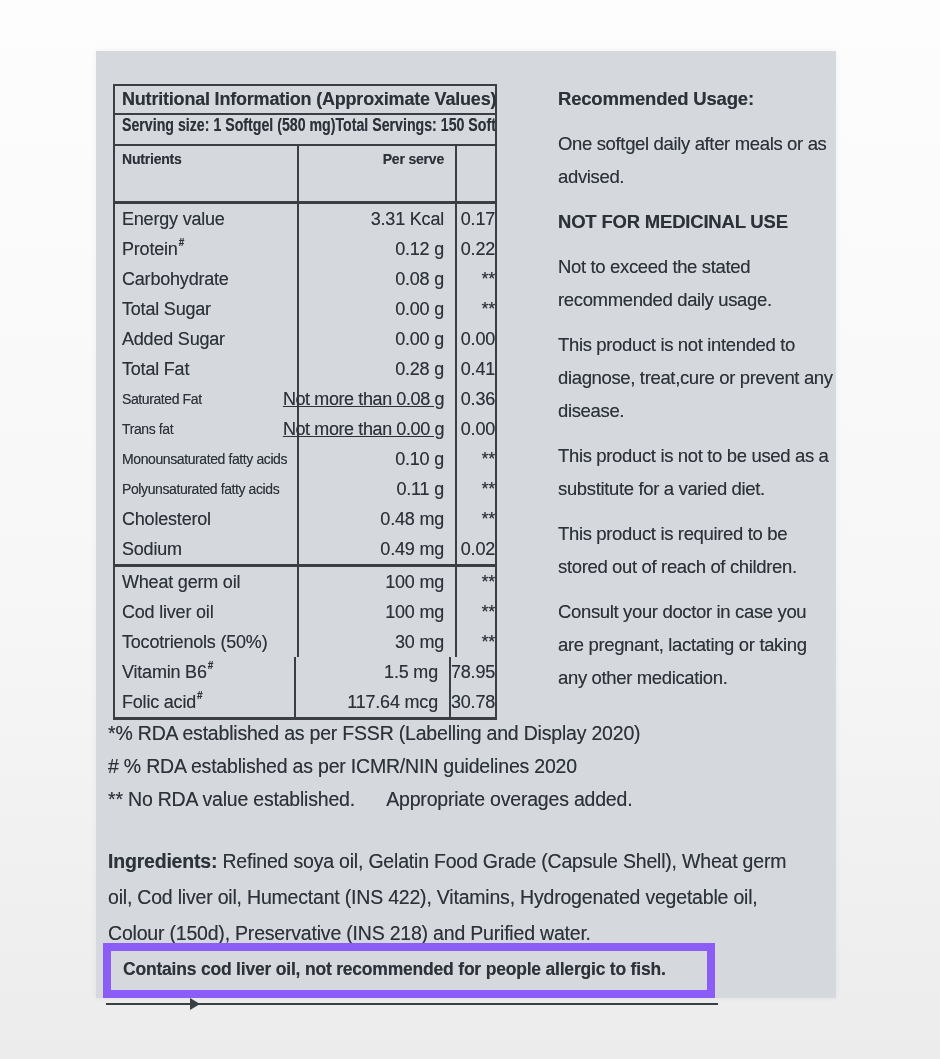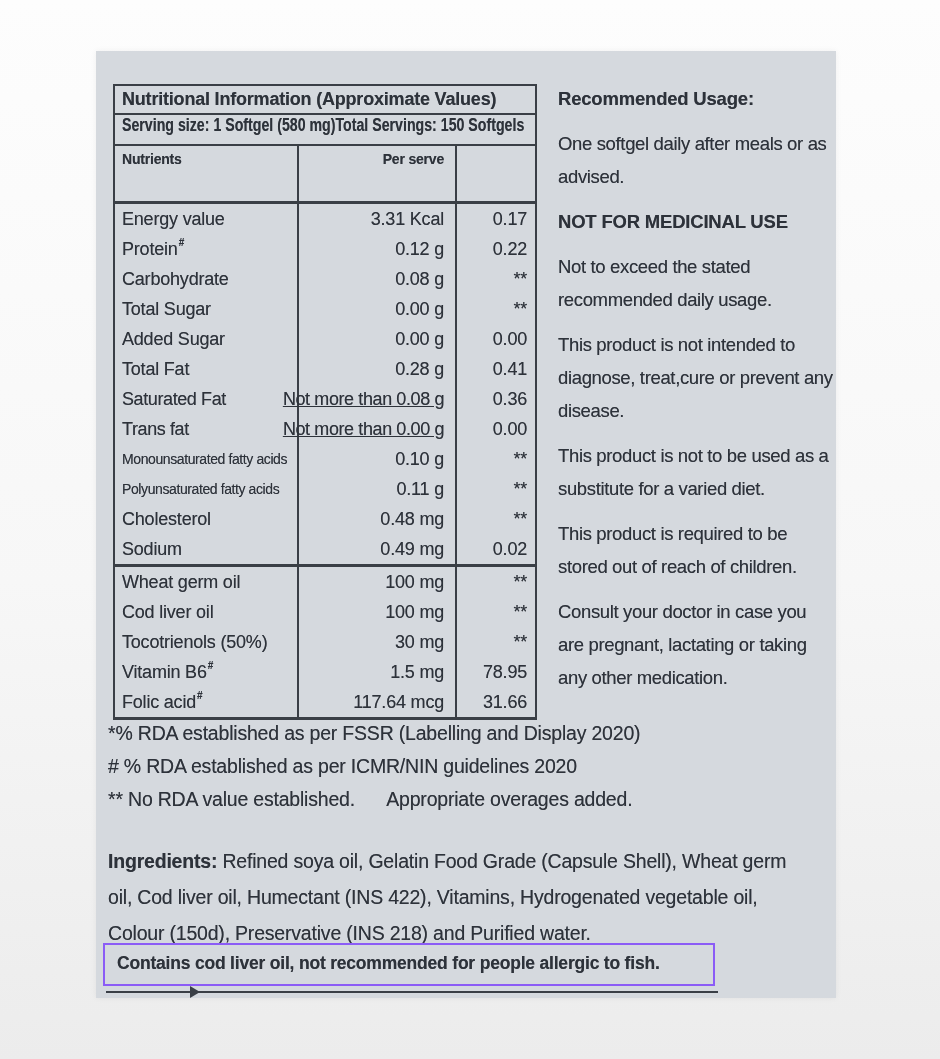--- a/index.html
+++ b/index.html
@@ -12,21 +12,21 @@
     -webkit-font-smoothing:antialiased;
   }
   .panel {
     position:absolute; left:96px; top:51px; width:740px; height:947px;
     background:#d5d9de;
     box-shadow:0 0 6px rgba(0,0,0,0.06);
     text-shadow:0 0 0.5px rgba(45,50,58,0.55);
   }
   
   .ntable {
-    position:absolute; left:17px; top:33px; width:424px;
+    position:absolute; left:17px; top:33px; width:384px;
     border:2px solid #3a3f46; border-bottom-width:3px;
   }
   .title-row {
     height:29px; display:flex; align-items:center; padding-left:7px;
     border-bottom:2px solid #3a3f46;
     font-weight:bold; font-size:18px; letter-spacing:-0.2px; white-space:nowrap;
   }
   .serving-row {
     height:31px; display:flex; padding-left:7px;
     border-bottom:2px solid #3a3f46; overflow:hidden;
@@ -34,42 +34,42 @@
   .serving-inner {
     width:508px; display:flex; justify-content:space-between;
     transform:scaleX(0.81); transform-origin:left center;
     font-weight:bold; font-size:17.5px; white-space:nowrap;
   }
   .head-row { display:flex; height:58px; border-bottom:3px solid #3a3f46; font-weight:bold; font-size:14px; }
   .c-name { width:182px; padding-left:7px; display:flex; align-items:center; white-space:nowrap; letter-spacing:-0.2px; }
   .c-val  { width:160px; border-left:2px solid #3a3f46; border-right:2px solid #3a3f46;
             display:flex; align-items:center; justify-content:flex-end; padding-right:11px;
             white-space:nowrap; letter-spacing:-0.2px; }
-  .c-rda  { flex:1; display:flex; align-items:center; justify-content:flex-end; padding-right:8px;
+  .c-rda  { flex:1; display:flex; align-items:center; justify-content:flex-end; 
             white-space:nowrap; letter-spacing:-0.2px; }
   .head-row .c-name { align-items:flex-start; padding-top:5px; }
   .head-row .c-val  { align-items:flex-start; padding-top:5px; }
   .head-row .c-rda  { flex-direction:column; align-items:flex-end; justify-content:space-between; padding:4px 8px 4px 0; }
   .tbody .t-row { display:flex; height:30px; font-size:18px; }
   .sec1 { border-bottom:3px solid #3a3f46; }
   .t-row .c-val, .t-row .c-rda { height:30px; }
-  .t-row.small .c-name { font-size:18px; letter-spacing:-0.4px;align-items:center; }
+  .t-row.small .c-name { font-size:14px; letter-spacing:-0.4px;align-items:center; }
   .t-row.small .c-val  { font-size:18px; letter-spacing:-0.4px;text-decoration:underline; }
   .t-row.smallname .c-name { font-size:14px; letter-spacing:-0.4px; }
   .supmark { font-size:10px; line-height:0; position:relative; top:-6px; margin-left:1px; font-weight:bold; }
   
   .footnotes { position:absolute; left:12px; top:666px; width:640px; font-size:19.5px; letter-spacing:-0.2px; }
   .footnote-line { line-height:33px; white-space:nowrap; }
   
   .ingredients { position:absolute; left:12px; top:772px; width:694px; font-size:19.5px; line-height:36px; letter-spacing:-0.2px; }
   .ing-label { font-weight:bold; }
   
   .warnbox-wrap { position:absolute; left:7px; top:892px; width:612px; }
   .warnbox {
-    border:2px solid #8b5cf6; padding:8px 10px 10px 12px;
+    border:8px solid #8b5cf6; padding:8px 10px 10px 12px;
     font-weight:bold; font-size:17.5px; letter-spacing:-0.2px; white-space:nowrap;
   }
   .warn-underline { position:absolute; left:3px; right:-3px; bottom:-7px; height:2px; background:#3a3f46; }
   .arrowhead {
     position:absolute; left:84px; top:-5px; width:0; height:0;
     border-left:10px solid #3a3f46; border-top:6px solid transparent; border-bottom:6px solid transparent;
   }
   
   .usage { position:absolute; left:462px; top:31px; width:278px; }
   .usage-p { margin:0 0 12px 0; font-size:18.5px; line-height:33px; letter-spacing:-0.35px; }
@@ -241,21 +241,21 @@
           <div class="c-val">1.5 mg</div>
           <div class="c-rda">78.95</div>
         </div>
 
         <div class="t-row">
           <div class="c-name">
             <span>Folic acid</span>
             <span class="supmark">#</span>
           </div>
           <div class="c-val">117.64 mcg</div>
-          <div class="c-rda">31.66</div>
+          <div class="c-rda">30.78</div>
         </div>
       </div>
   </div>
 
   <div class="footnotes">
 
       <div class="footnote-line">*% RDA established as per FSSR (Labelling and Display 2020)</div>
 
       <div class="footnote-line"># % RDA established as per ICMR/NIN guidelines 2020</div>
 

